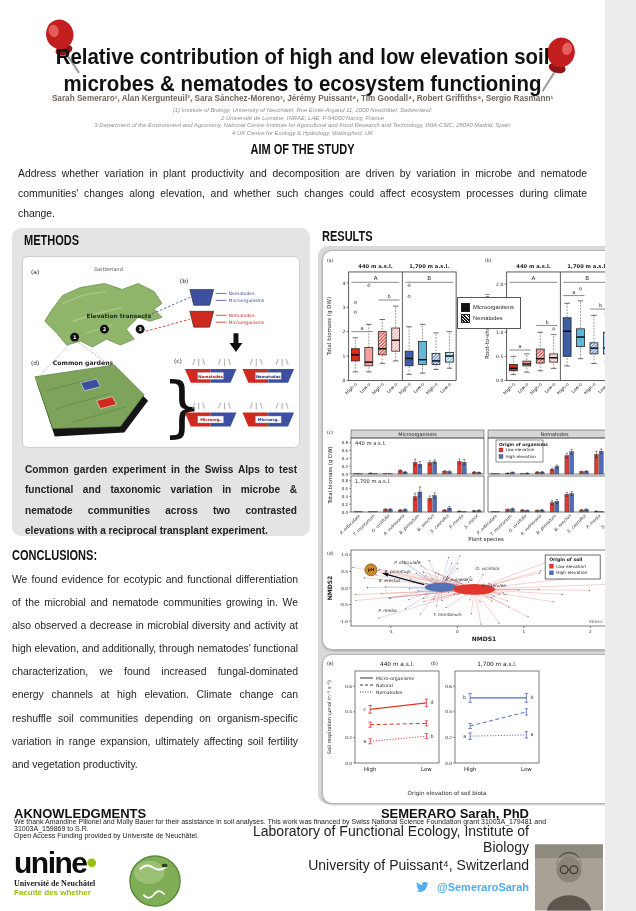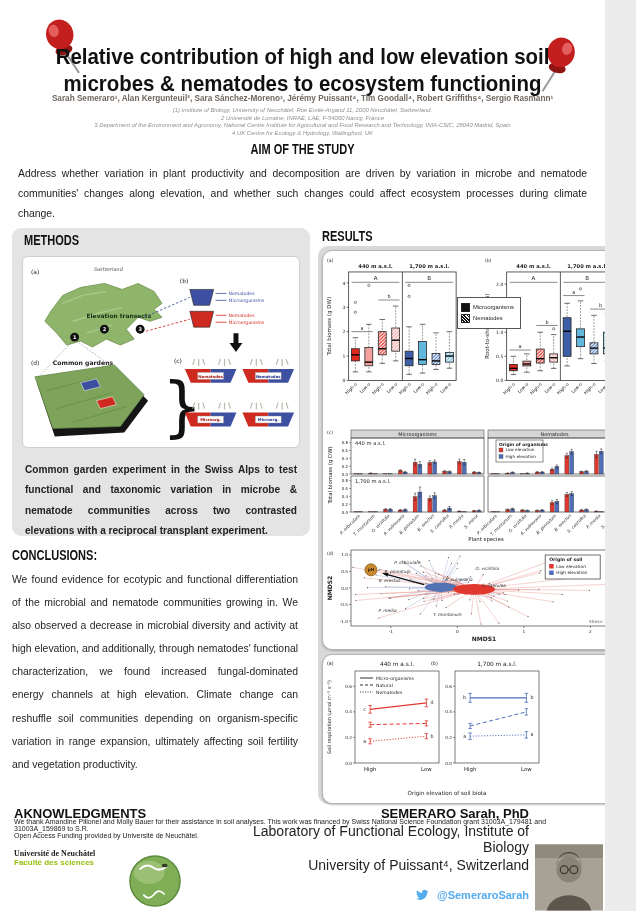--- a/index.html
+++ b/index.html
@@ -54,21 +54,21 @@
   .ack2{top:832px;left:14px;right:12px;font-size:7px;color:#222;}
   .unine{top:848px;left:14px;line-height:1;}
   .unine-word{font-size:30px;font-weight:bold;letter-spacing:-1.5px;color:#0d0d0d;}
   .unine-dot{color:#97bf0d;}
   .unine-sub1{font-size:8px;font-weight:bold;color:#222;margin-top:2px;font-family:Liberation Serif, serif;}
   .unine-sub2{font-size:8px;font-weight:bold;color:#97bf0d;margin-top:1px;}
   .globe{top:854px;left:128px;width:54px;height:54px;}
   .contact{top:806px;right:76px;width:320px;text-align:right;}
   .cname{font-size:13px;font-weight:bold;color:#111;}
   .cline{font-size:14px;color:#222;margin-top:2px;}
-  .tw{margin-top:16px;color:#55acee;font-size:11px;font-weight:bold;display:flex;justify-content:flex-end;align-items:center;gap:8px;}
+  .tw{margin-top:8px;color:#55acee;font-size:11px;font-weight:bold;display:flex;justify-content:flex-end;align-items:center;gap:8px;}
   .photo{top:844px;right:2px;width:68px;height:67px;}
   .pin{width:52px;height:62px;}
   .pin-l{top:18px;left:36px;}
   .pin-r{top:36px;right:20px;}
 </style>
 </head>
 <body>
 
 <div class="poster">
 
@@ -1031,22 +1031,23 @@
         <text x="6" y="60" font-size="4.9" text-anchor="middle" fill="#222" transform="rotate(-90 6 60)">Soil respiration (μmol m⁻² s⁻¹)</text>
         <text x="122" y="138" font-size="5.6" text-anchor="middle" fill="#222">Origin elevation of soil biota</text>
       </svg>
   </div>
 
   <div class="abs ackh">AKNOWLEDGMENTS</div>
   <div class="abs ack1">We thank Amandine Pillonel and Molly Bauer for their assistance in soil analyses. This work was financed by Swiss National Science Foundation grant 31003A_179481 and 31003A_159869 to S.R.</div>
   <div class="abs ack2">Open Access Funding provided by Université de Neuchâtel.</div>
 
   <div class="abs unine">
+    <div class="unine-word"><span>unine</span><span class="unine-dot">•</span></div>
     <div class="unine-sub1">Université de Neuchâtel</div>
-    <div class="unine-sub2">Faculté des sciences</div>
+    <div class="unine-sub2">Faculté des whether</div>
   </div>
 
   <svg class="abs globe" viewBox="0 0 56 56">
     <circle cx="28" cy="28" r="26" fill="#7fae57" stroke="#5c8a3c" stroke-width="1.5"></circle>
     <ellipse cx="22" cy="19" rx="16" ry="12" fill="#a5c77f" opacity="0.7"></ellipse>
     <path d="M12,16 q7,-7 14,-2 q7,5 14,-1" stroke="#ffffff" stroke-width="2.2" fill="none"></path>
     <ellipse cx="38" cy="12" rx="3" ry="1.8" fill="#2e3d22"></ellipse>
     <path d="M16,42 q5,7 11,0 q5,-7 11,0" stroke="#ffffff" stroke-width="1.8" fill="none"></path>
   </svg>
 

